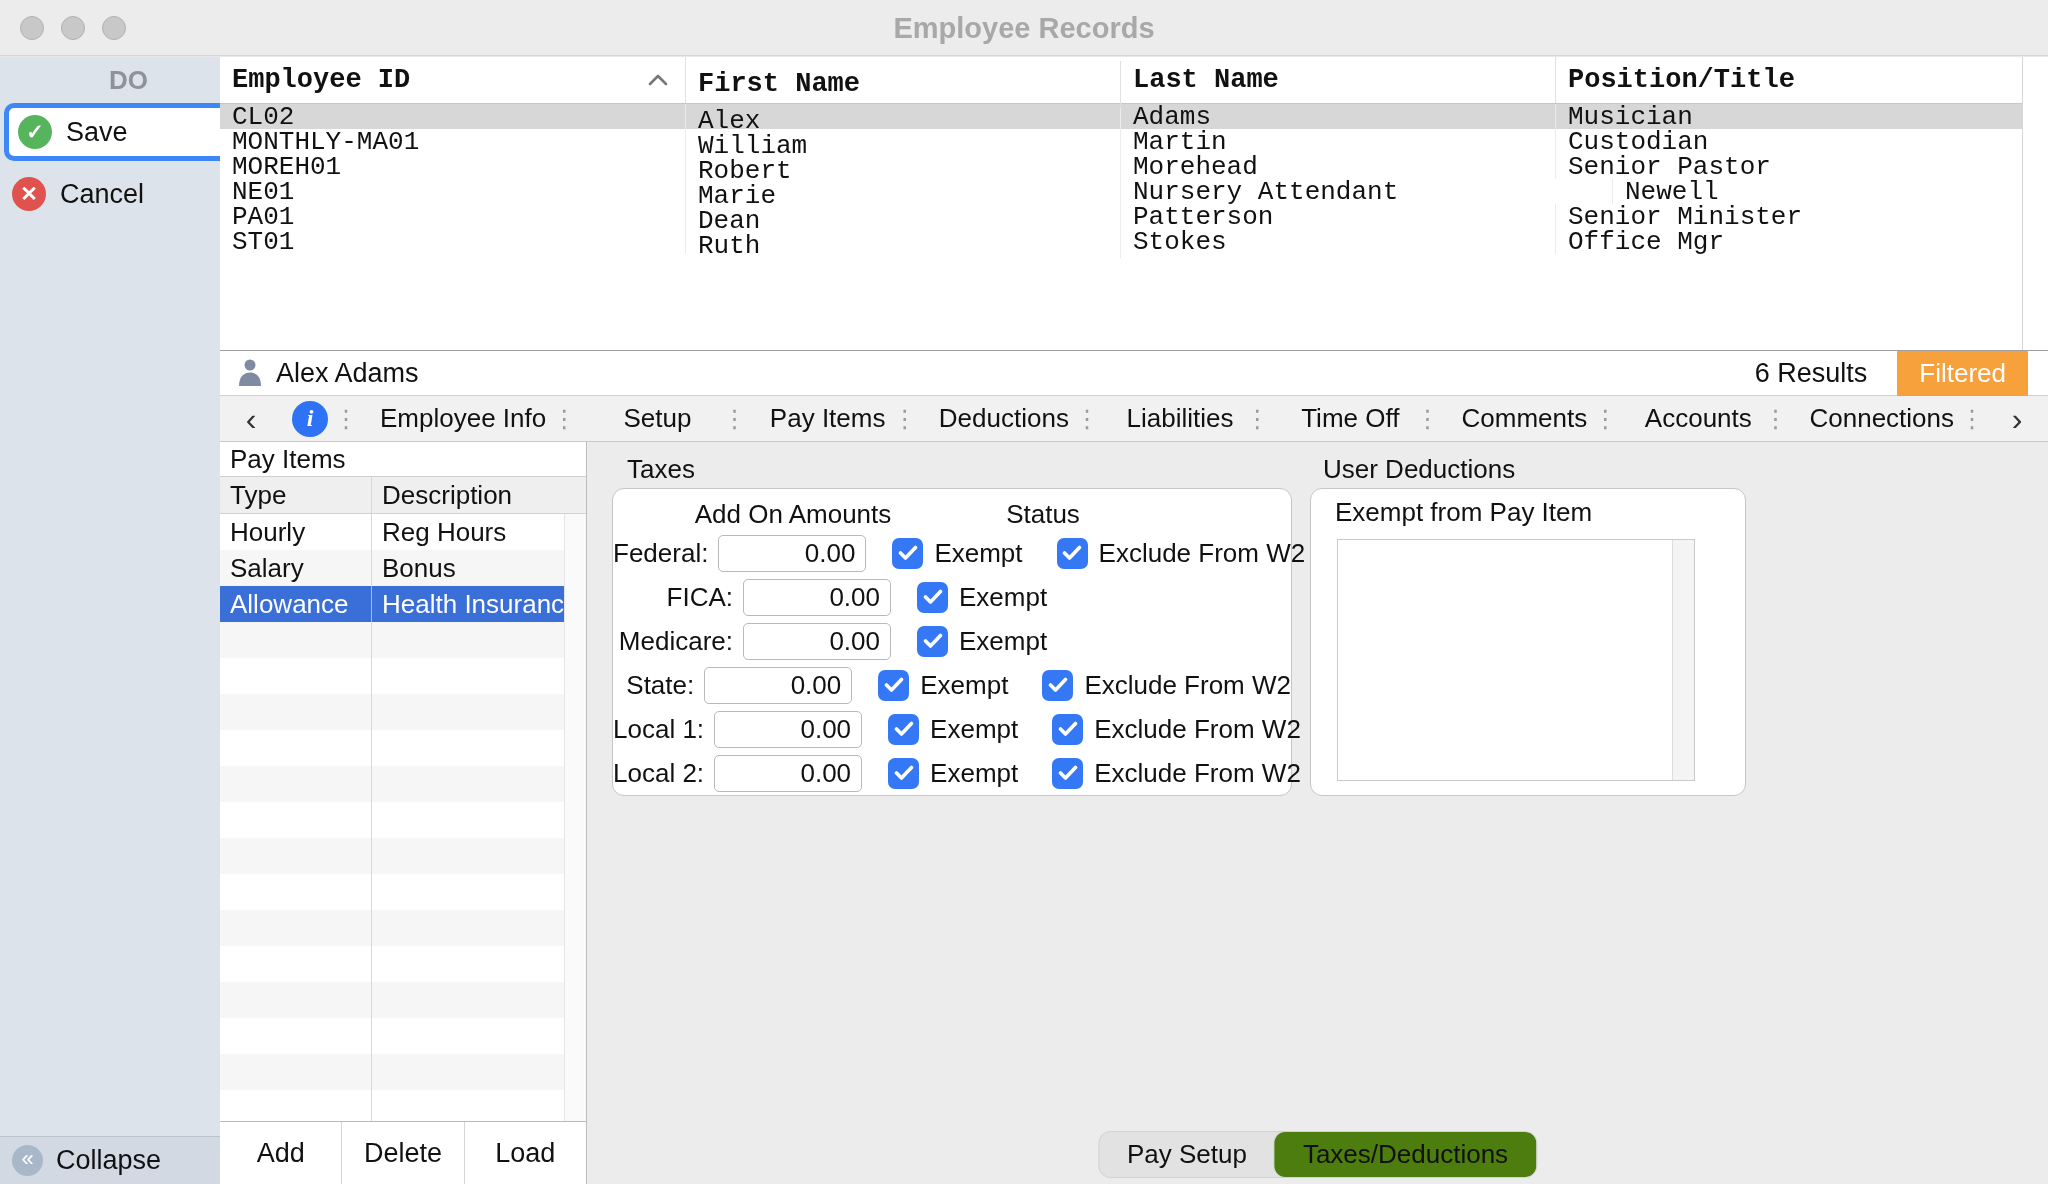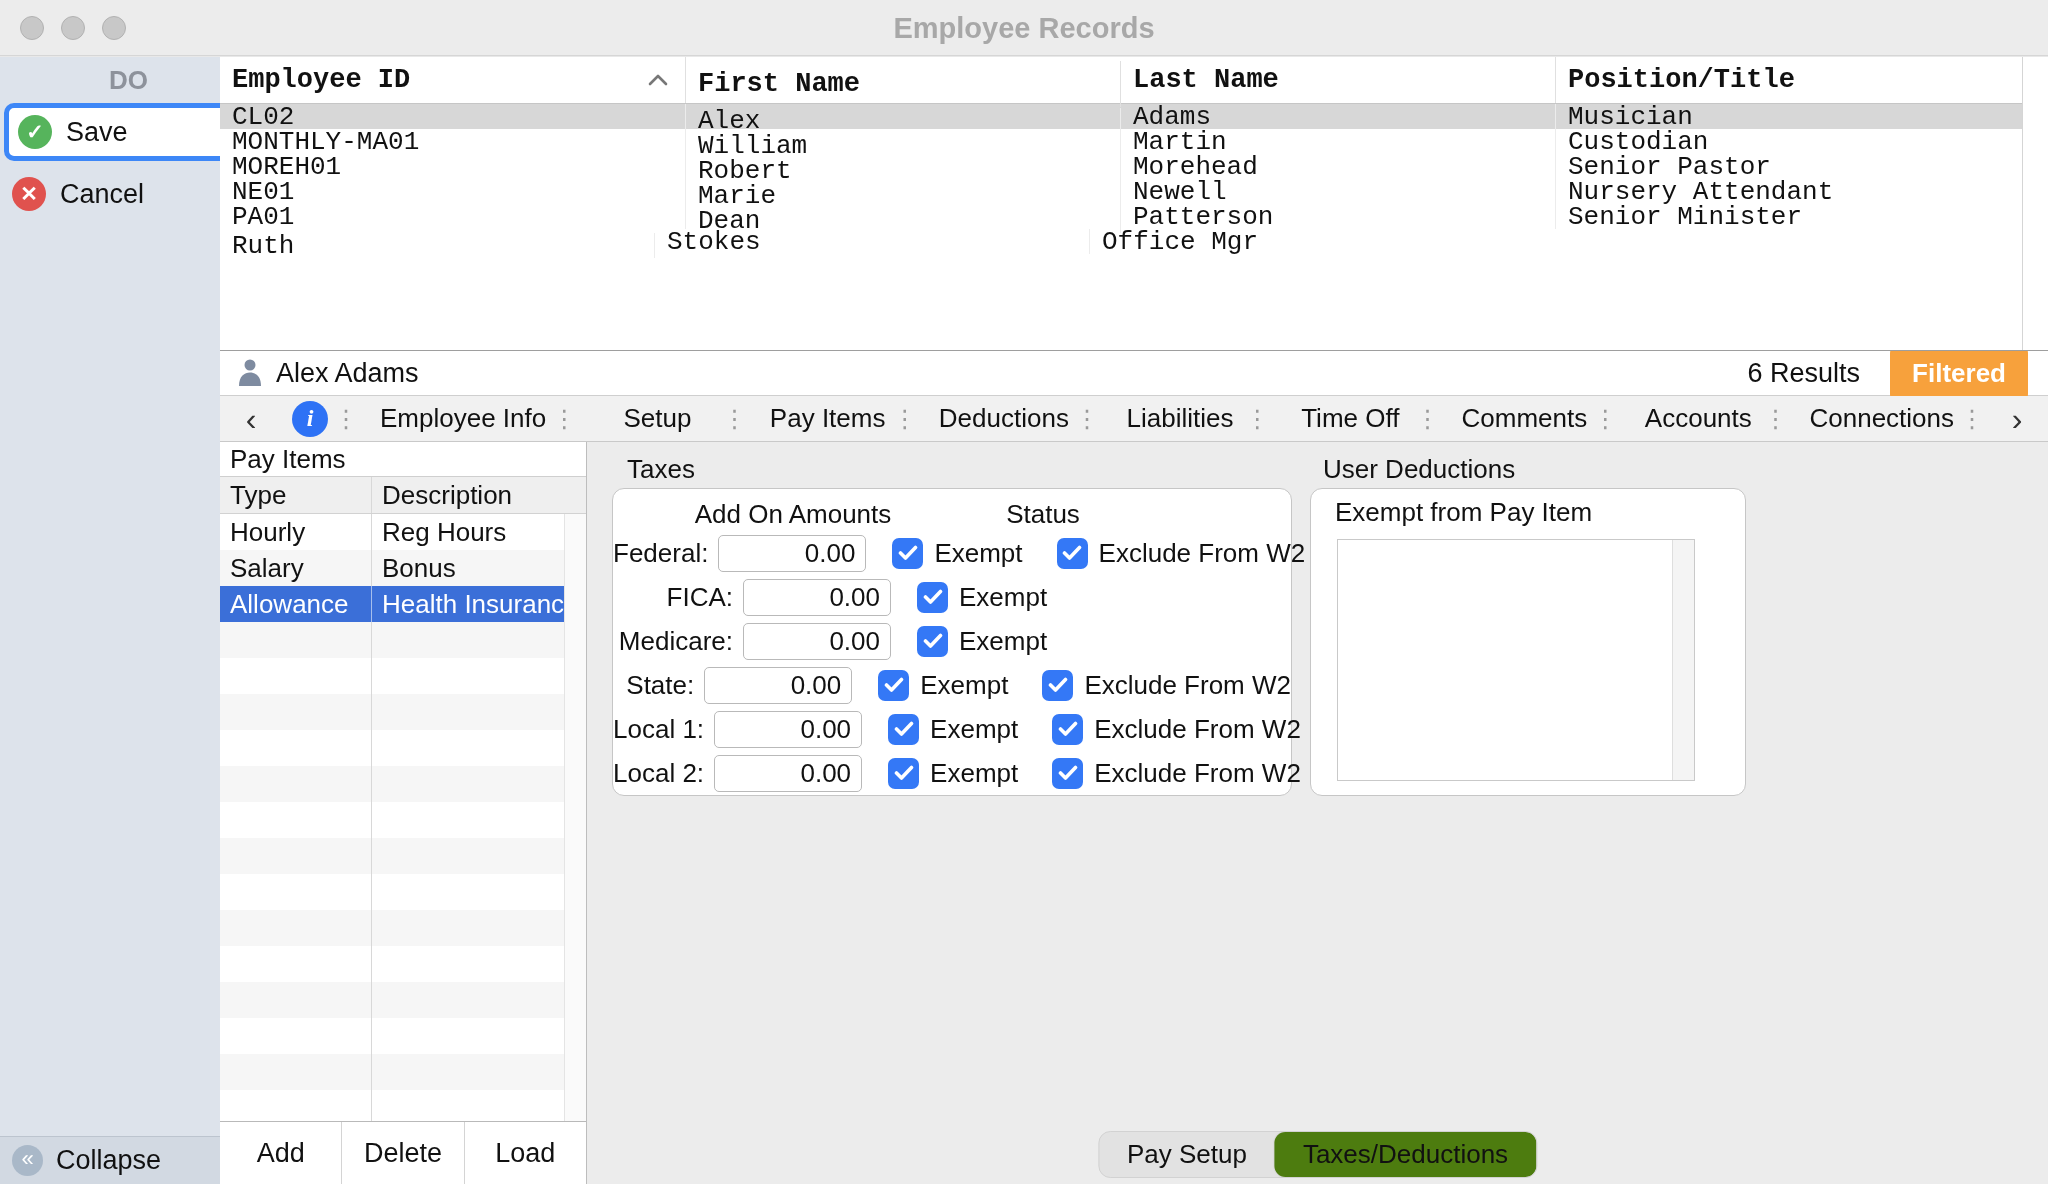--- a/index.html
+++ b/index.html
@@ -39,21 +39,21 @@
   .sort-caret { margin-left:auto; margin-right:16px; display:flex; }
   .emp-row { display:flex; height:25px; align-items:center; font-size:26px; }
   .emp-row.selected { background:#d7d7d7; }
   .emp-row .emp-cell { border-right:1px solid #ececec; }
   .emp-gutter { position:absolute; top:0; bottom:0; right:0; width:26px; border-left:1px solid #d5d5d5; background:#fff; }
 
   
   .record-bar { height:45px; background:#fff; display:flex; align-items:center; padding:0 20px 0 16px; gap:12px; border-bottom:1px solid #cfcfcf; font-size:27px; }
   .rb-spacer { flex:1; }
   .results-text { margin-right:18px; }
-  .filtered-badge { background:#f7a13c; color:#fff; font-weight:bold; border-radius:18px; padding:23px 22px; font-size:26px; }
+  .filtered-badge { background:#f7a13c; color:#fff; font-weight:normal; border-radius:18px; padding:23px 22px; font-size:26px; }
 
   
   .tab-strip { height:46px; background:#f1f1f1; border-bottom:1px solid #c9c9c9; display:flex; align-items:center; font-size:26px; }
   .nav-chevron { width:62px; text-align:center; font-size:32px; color:#333; line-height:40px; }
   .info-btn { width:36px; height:36px; min-width:36px; border-radius:50%; background:#2e72f5; color:#fff; display:flex; align-items:center; justify-content:center; font-size:24px; font-weight:bold; font-style:italic; font-family:"Liberation Serif", serif; margin:0 4px 0 10px; }
   .tab-sep { color:#9a9a9a; font-size:24px; width:28px; text-align:center; }
   .tabs-holder { flex:1; display:flex; align-items:center; height:100%; }
   .tab { flex:1; text-align:center; white-space:nowrap; padding:0 4px; cursor:default;margin-left:16px; }
 
   
@@ -156,30 +156,31 @@
         </div>
         <div class="emp-row">
           <div class="emp-cell c0">MOREH01</div>
           <div class="emp-cell c1">Robert</div>
           <div class="emp-cell c2">Morehead</div>
           <div class="emp-cell c3">Senior Pastor</div>
         </div>
         <div class="emp-row">
           <div class="emp-cell c0">NE01</div>
           <div class="emp-cell c1">Marie</div>
+          <div class="emp-cell c3">Nursery Attendant</div>
           <div class="emp-cell c2">Newell</div>
-          <div class="emp-cell c3">Nursery Attendant</div>
         </div>
         <div class="emp-row">
           <div class="emp-cell c0">PA01</div>
           <div class="emp-cell c1">Dean</div>
           <div class="emp-cell c2">Patterson</div>
           <div class="emp-cell c3">Senior Minister</div>
         </div>
         <div class="emp-row">
+          <div class="emp-cell c0">ST01</div>
           <div class="emp-cell c1">Ruth</div>
           <div class="emp-cell c2">Stokes</div>
           <div class="emp-cell c3">Office Mgr</div>
         </div>
       </div>
     <div class="emp-gutter"></div>
   </div>
 
   <div class="record-bar">
     <span style="display:flex;">

